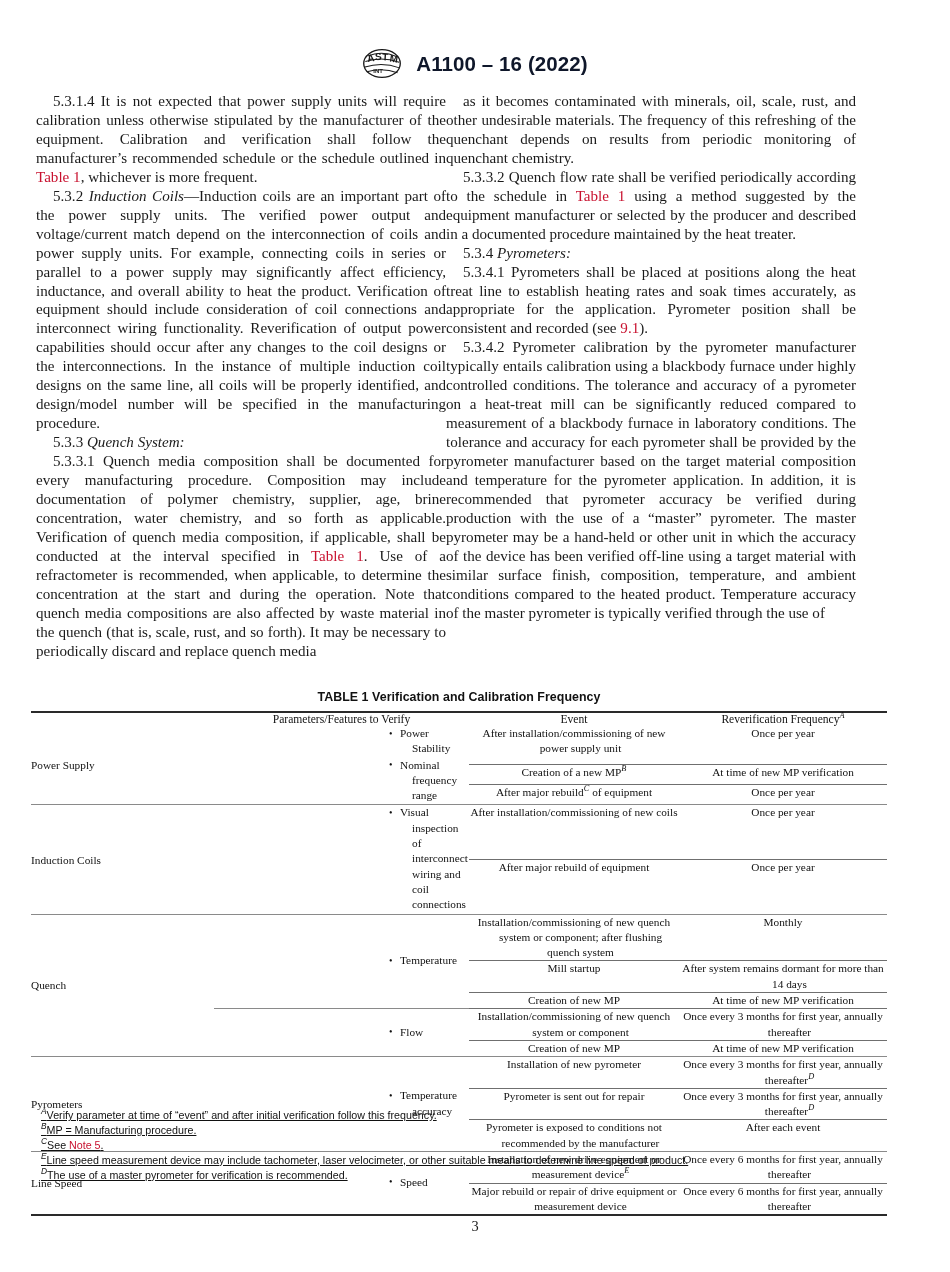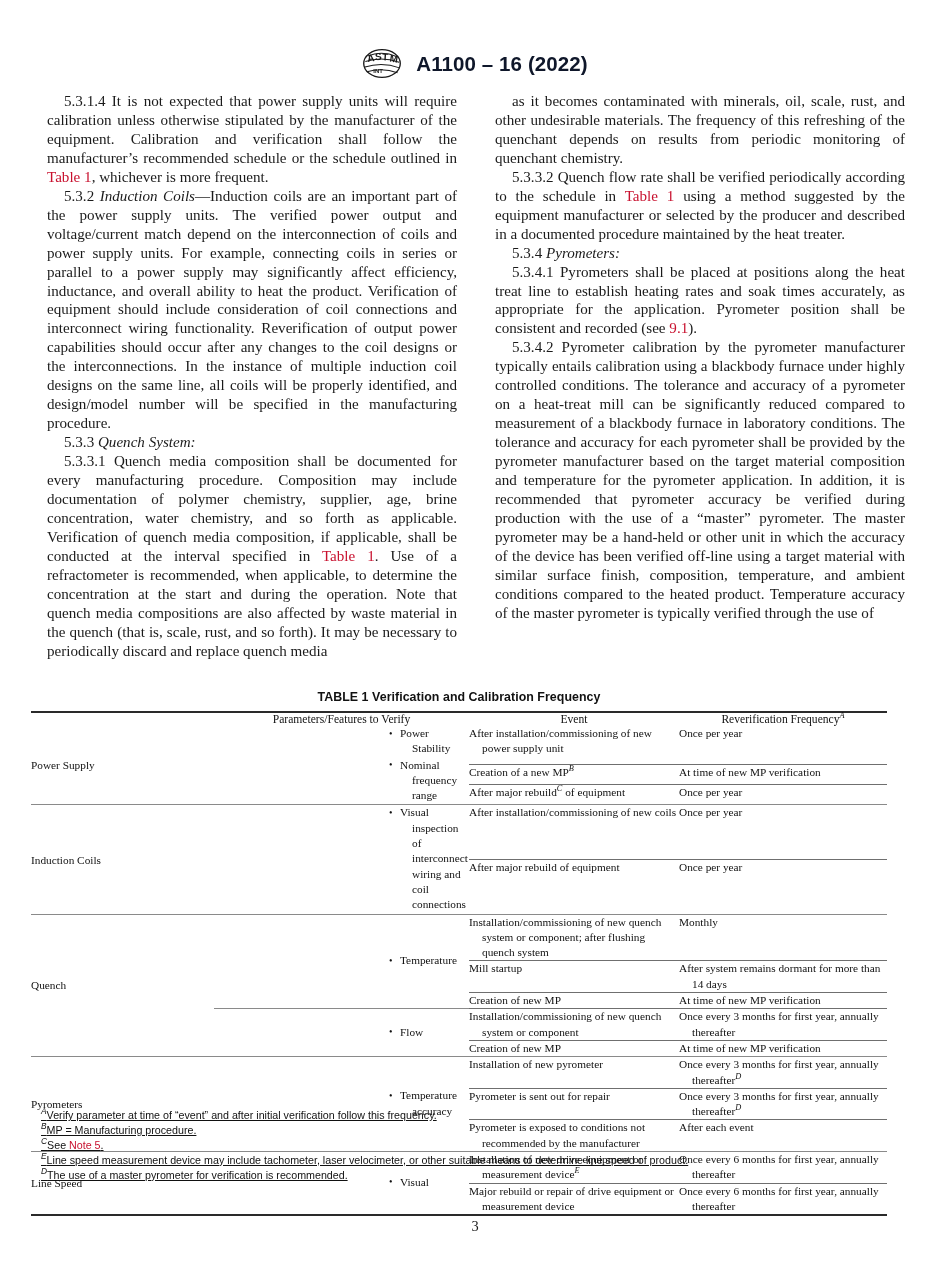--- a/index.html
+++ b/index.html
@@ -44,25 +44,24 @@
     font-weight: bold;
     font-size: 20.5px;
     letter-spacing: 0.1px;
     color: #0f172a;
     white-space: nowrap;
   }
 
   
   .columns {
     position: absolute;
-    left: 47px;
+    left: 36px;
     top: 92px;
     width: 858px;
     display: flex;
-    gap: 38px;
   }
   .col {
     width: 410px;
   }
   .col p {
     margin: 0;
     font-size: 15.1px;
     line-height: 18.95px;
     text-align: justify;
     text-justify: inter-word;
@@ -155,20 +154,21 @@
     content: "\2022";
     position: absolute;
     left: 0;
     top: -0.5px;
     font-size: 10px;
   }
 
   .ev-cell, .fq-cell {
     padding: 2.5px 6px 3px 7px;
     line-height: 15.3px;
+    text-align: center;
   }
   .ev-cell .wrap, .fq-cell .wrap {
     display: block;
     padding-left: 13px;
     text-indent: -13px;
   }
   .fq-cell { padding-left: 9px; }
 
   
   .footnotes {
@@ -415,21 +415,21 @@
               <span class="wrap">After each event</span>
             </td>
           </tr>
           <tr>
             <td class="cat-cell rule-mid" rowspan="2" style="vertical-align: middle;">
               <span class="cat-inner">Line Speed</span>
             </td>
             <td class="param-cell rule-mid" rowspan="2" style="vertical-align: middle;">
               <ul class="bullets">
                 <li>
-                  <span class="b-text">Visual</span>
+                  <span class="b-text">Speed</span>
                 </li>
               </ul>
             </td>
             <td class="ev-cell rule-mid">
               <span class="wrap">Installation of new drive equipment or measurement device<sup class="fn">E</sup></span>
             </td>
             <td class="fq-cell rule-mid">
               <span class="wrap">Once every 6 months for first year, annually thereafter</span>
             </td>
           </tr>

